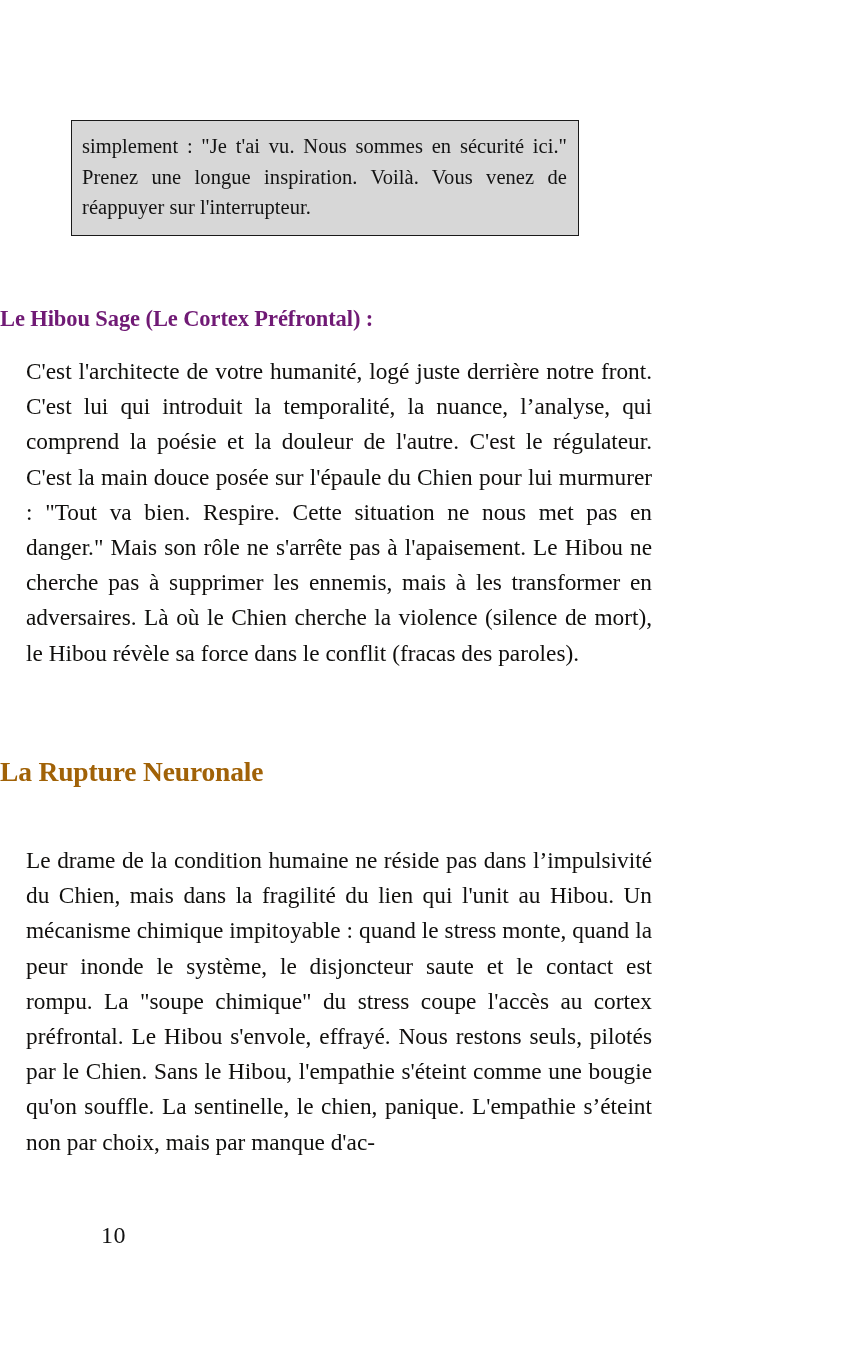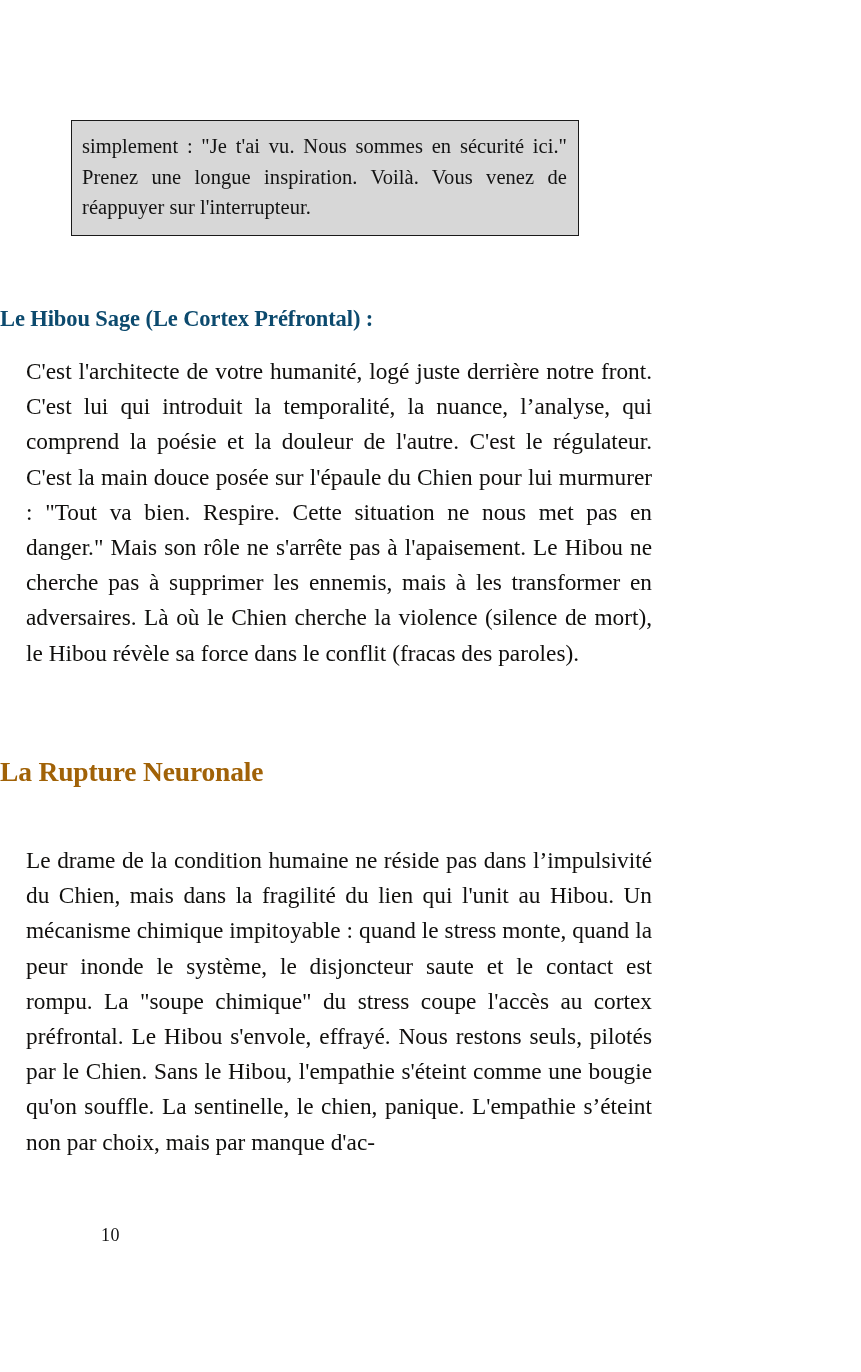--- a/index.html
+++ b/index.html
@@ -48,21 +48,21 @@
   .subhead {
     position: absolute;
     left: 0;
     top: 305px;
     width: 626px;
     margin: 0;
     font-size: 22.5px;
     line-height: 28px;
     font-weight: 700;
     letter-spacing: -0.1px;
-    color: #0c4a6e;
+    color: #701a75;
   }
 
   
   .body-para {
     margin: 0;
     font-size: 23.3px;
     line-height: 35.2px;
     text-align: justify;
     text-align-last: left;
     text-justify: inter-word;
@@ -99,21 +99,21 @@
     width: 626px;
     margin-top: 40px;
   }
 
   
   .folio {
     position: absolute;
     left: 101px;
     top: 1222px;
     margin: 0;
-    font-size: 18px;
+    font-size: 24px;
     line-height: 26px;
     font-variant-numeric: oldstyle-nums;
     font-feature-settings: "onum" 1, "smcp" 1;
     letter-spacing: 0.6px;
     color: #131313;
   }
 </style>
 </head>
 <body>
 

